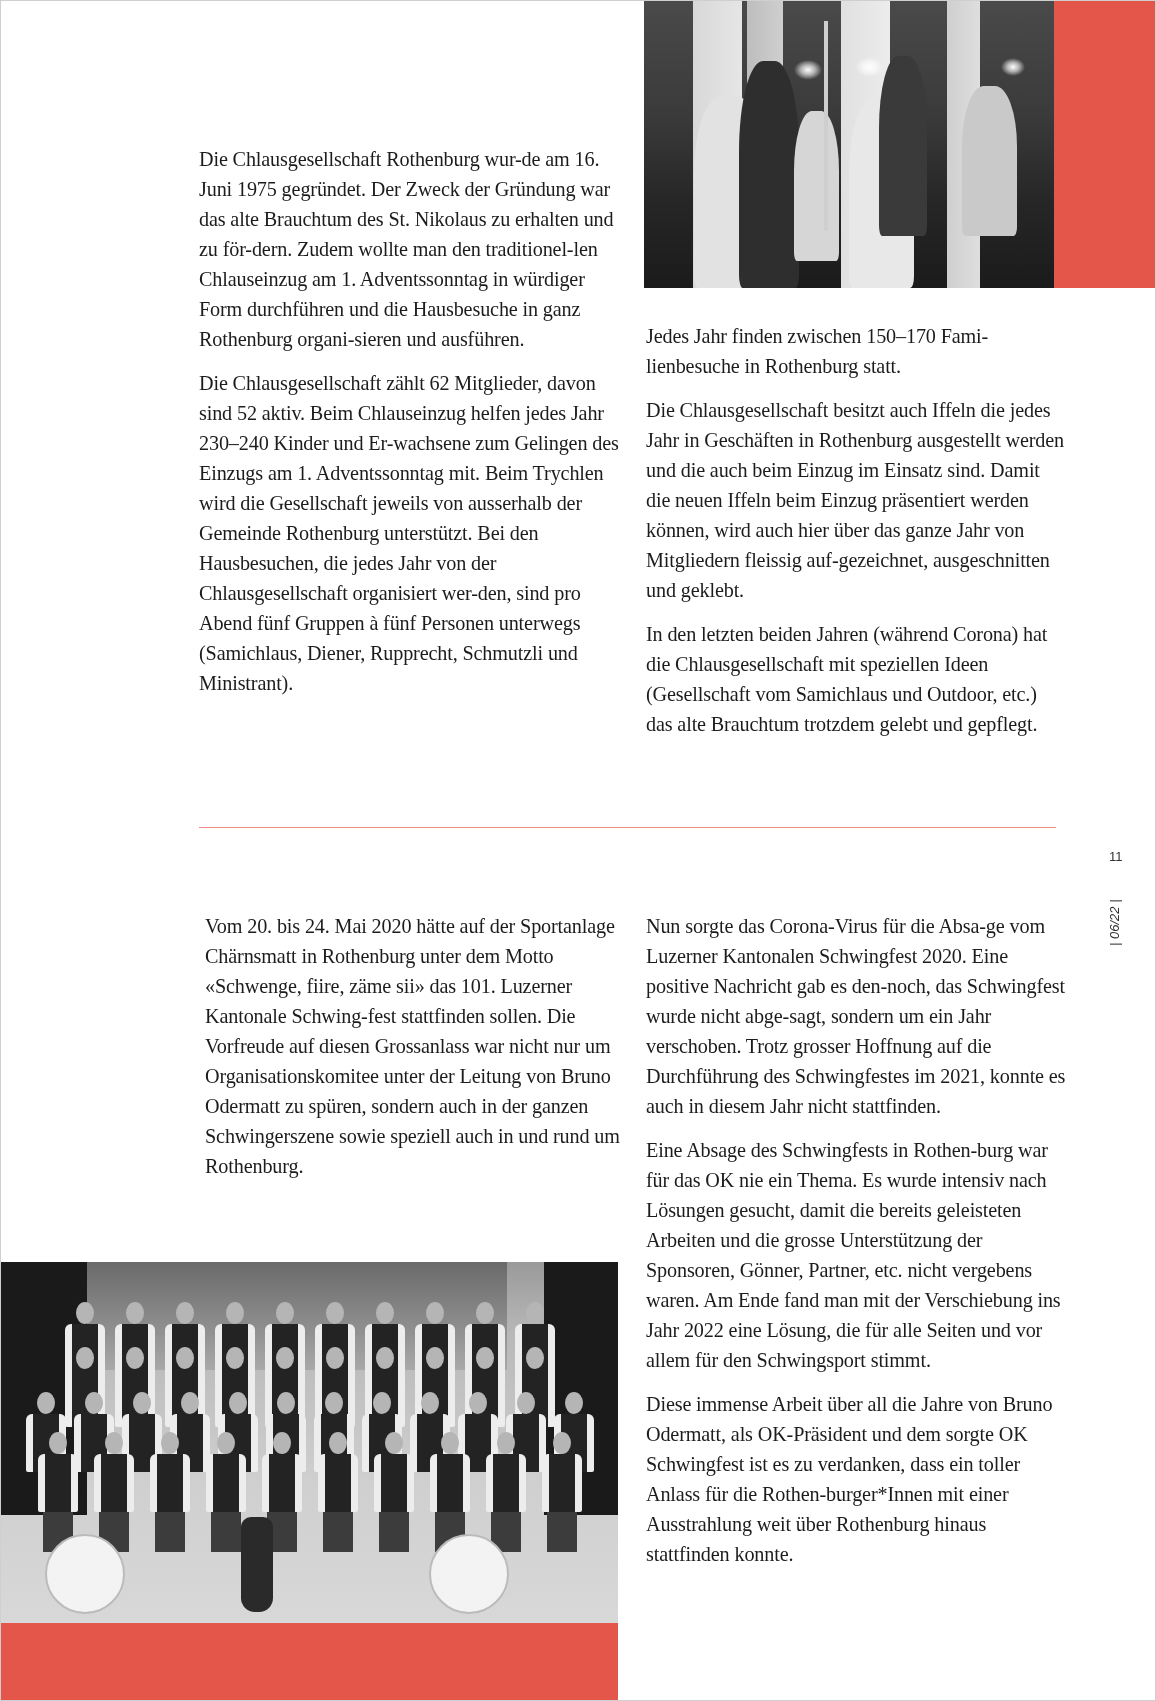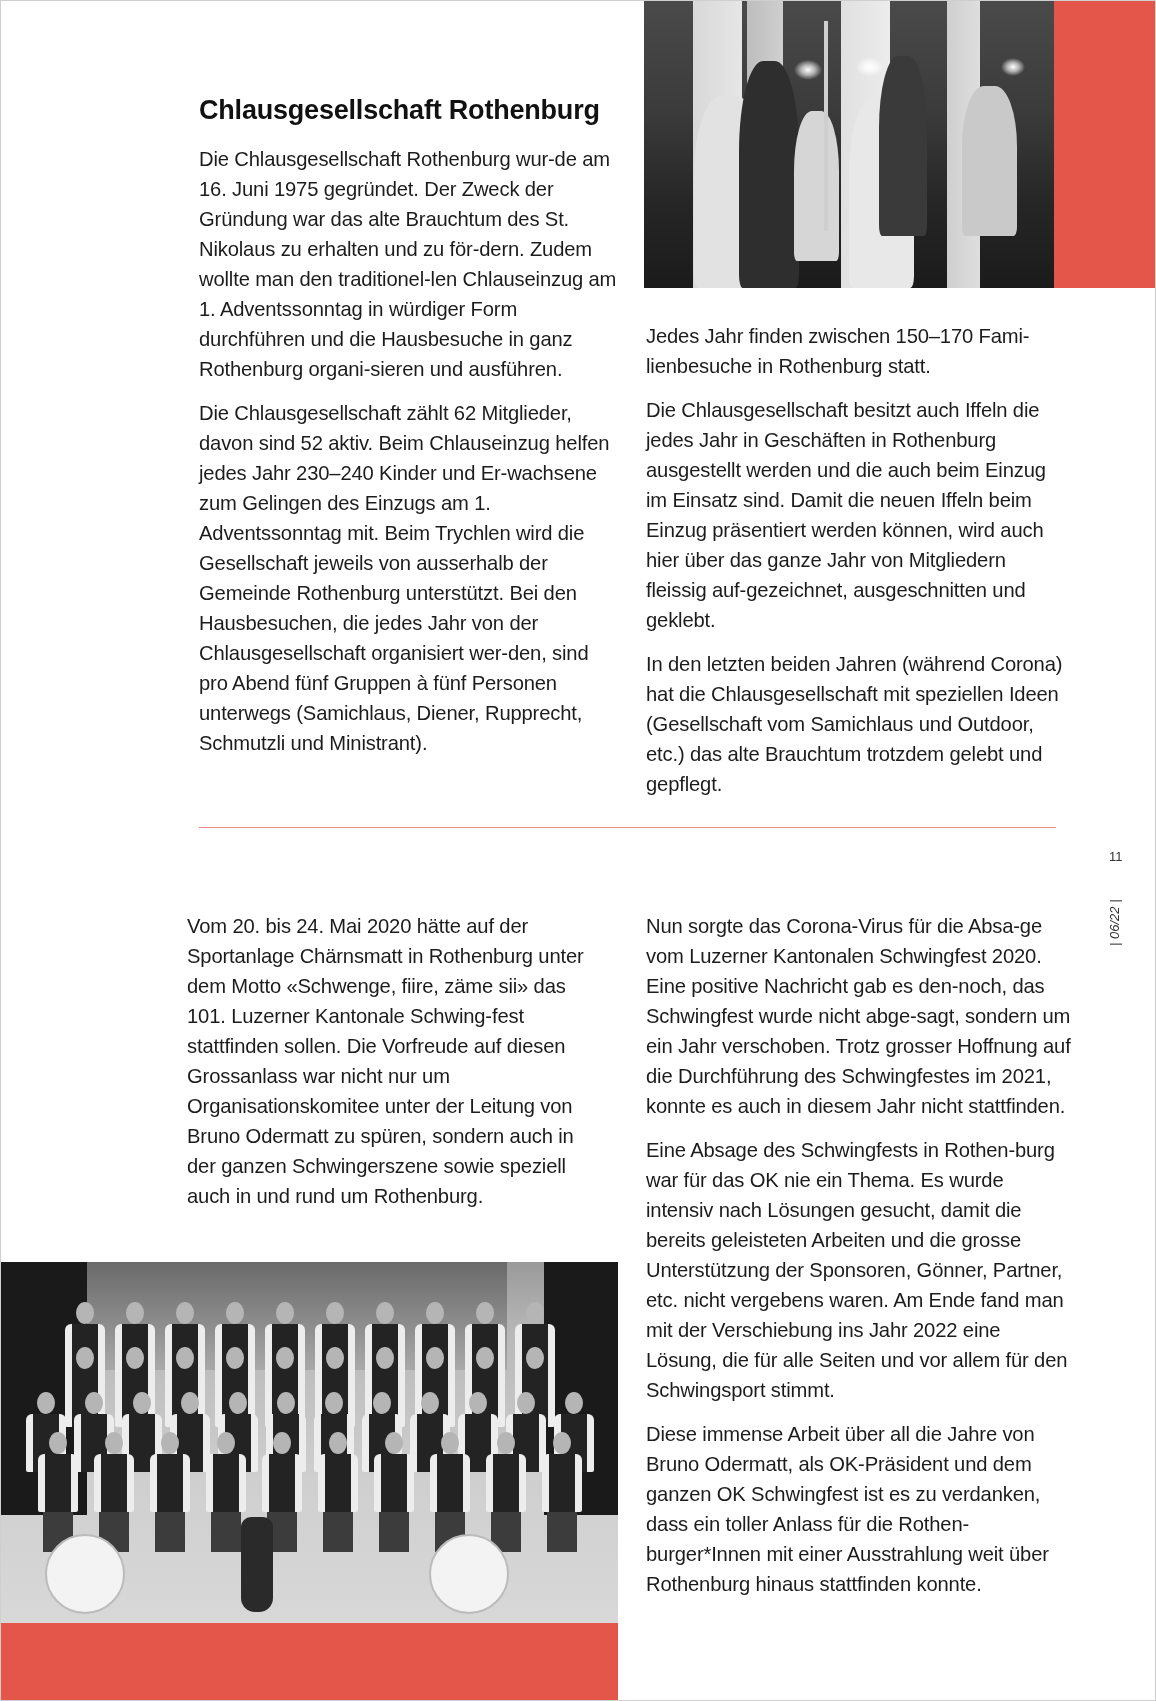--- a/index.html
+++ b/index.html
@@ -10,20 +10,21 @@
     font-family: "Liberation Sans", "DejaVu Sans", sans-serif; color: #1a1a1a;
   }
   .h {
     position: absolute; margin: 0; font-weight: bold; font-size: 27px;
     letter-spacing: -0.2px; color: #111;
   }
   .col { position: absolute; }
   .col p {
     margin: 0 0 14px 0; font-size: 20.2px; line-height: 30px; letter-spacing: -0.15px;
     color: #1c1c1c;
+    font-family: Liberation Serif, serif;
   }
   .photo { position: absolute; overflow: hidden; }
   .red { position: absolute; background: #e5564a; }
   .divider { position: absolute; height: 1px; background: #ec8e86; }
   .pagenum { position: absolute; font-size: 13px; color: #333; text-align: center; }
   .issue {
     position: absolute; font-size: 13px; color: #333; font-style: italic;
     transform: rotate(-90deg); transform-origin: left top; white-space: nowrap;
   }
   
@@ -67,47 +68,46 @@
     <div class="fig" style="left:50px; top:95px; width:70px; height:192px; background:#e2e2e2;"></div>
     <div class="fig" style="left:95px; top:60px; width:60px; height:227px; background:#2e2e2e;"></div>
     <div class="fig" style="left:150px; top:110px; width:45px; height:150px; background:#d6d6d6;"></div>
     <div class="fig" style="left:205px; top:95px; width:65px; height:192px; background:#e8e8e8;"></div>
     <div class="fig" style="left:235px; top:55px; width:48px; height:180px; background:#3a3a3a;"></div>
     <div class="fig" style="left:318px; top:85px; width:55px; height:150px; background:#c9c9c9;"></div>
     <div style="position:absolute; left:180px; top:20px; width:4px; height:210px; background:#cfcfcf;"></div>
   </div>
   <div class="red" style="left:1053px; top:0px; width:101px; height:287px;"></div>
 
-  <h2 class="h" style="left:198px; top:94px;">Chlausgesellschaft Rothenburg</h2>
 
   <div class="col" style="left:198px; top:143px; width:420px;">
     <p>Die Chlausgesellschaft Rothenburg wur-de am 16. Juni 1975 gegründet. Der Zweck der Gründung war das alte Brauchtum des St. Nikolaus zu erhalten und zu för-dern. Zudem wollte man den traditionel-len Chlauseinzug am 1. Adventssonntag in würdiger Form durchführen und die Hausbesuche in ganz Rothenburg organi-sieren und ausführen.</p>
     <p>Die Chlausgesellschaft zählt 62 Mitglieder, davon sind 52 aktiv. Beim Chlauseinzug helfen jedes Jahr 230–240 Kinder und Er-wachsene zum Gelingen des Einzugs am 1. Adventssonntag mit. Beim Trychlen wird die Gesellschaft jeweils von ausserhalb der Gemeinde Rothenburg unterstützt. Bei den Hausbesuchen, die jedes Jahr von der Chlausgesellschaft organisiert wer-den, sind pro Abend fünf Gruppen à fünf Personen unterwegs (Samichlaus, Diener, Rupprecht, Schmutzli und Ministrant).</p>
   </div>
 
   <div class="col" style="left:645px; top:320px; width:420px;">
     <p>Jedes Jahr finden zwischen 150–170 Fami-lienbesuche in Rothenburg statt.</p>
     <p>Die Chlausgesellschaft besitzt auch Iffeln die jedes Jahr in Geschäften in Rothenburg ausgestellt werden und die auch beim Einzug im Einsatz sind. Damit die neuen Iffeln beim Einzug präsentiert werden können, wird auch hier über das ganze Jahr von Mitgliedern fleissig auf-gezeichnet, ausgeschnitten und geklebt.</p>
     <p>In den letzten beiden Jahren (während Corona) hat die Chlausgesellschaft mit speziellen Ideen (Gesellschaft vom Samichlaus und Outdoor, etc.) das alte Brauchtum trotzdem gelebt und gepflegt.</p>
   </div>
 
   <div class="divider" style="left:198px; top:826px; width:857px;"></div>
 
   <div class="pagenum" style="left:1108px; top:848px;">11</div>
   <div class="issue" style="left:1106px; top:945px;">| 06/22 |</div>
 
 
-  <div class="col" style="left:186px; top:910px; width:420px;">
+  <div class="col" style="left:204px; top:910px; width:420px;">
     <p>Vom 20. bis 24. Mai 2020 hätte auf der Sportanlage Chärnsmatt in Rothenburg unter dem Motto «Schwenge, fiire, zäme sii» das 101. Luzerner Kantonale Schwing-fest stattfinden sollen. Die Vorfreude auf diesen Grossanlass war nicht nur um Organisationskomitee unter der Leitung von Bruno Odermatt zu spüren, sondern auch in der ganzen Schwingerszene sowie speziell auch in und rund um Rothenburg.</p>
   </div>
 
   <div class="col" style="left:645px; top:910px; width:425px;">
     <p>Nun sorgte das Corona-Virus für die Absa-ge vom Luzerner Kantonalen Schwingfest 2020. Eine positive Nachricht gab es den-noch, das Schwingfest wurde nicht abge-sagt, sondern um ein Jahr verschoben. Trotz grosser Hoffnung auf die Durchführung des Schwingfestes im 2021, konnte es auch in diesem Jahr nicht stattfinden.</p>
     <p>Eine Absage des Schwingfests in Rothen-burg war für das OK nie ein Thema. Es wurde intensiv nach Lösungen gesucht, damit die bereits geleisteten Arbeiten und die grosse Unterstützung der Sponsoren, Gönner, Partner, etc. nicht vergebens waren. Am Ende fand man mit der Verschiebung ins Jahr 2022 eine Lösung, die für alle Seiten und vor allem für den Schwingsport stimmt.</p>
-    <p>Diese immense Arbeit über all die Jahre von Bruno Odermatt, als OK-Präsident und dem ganzen OK Schwingfest ist es zu verdanken, dass ein toller Anlass für die Rothen-burger*Innen mit einer Ausstrahlung weit über Rothenburg hinaus stattfinden konnte.</p>
+    <p>Diese immense Arbeit über all die Jahre von Bruno Odermatt, als OK-Präsident und dem sorgte OK Schwingfest ist es zu verdanken, dass ein toller Anlass für die Rothen-burger*Innen mit einer Ausstrahlung weit über Rothenburg hinaus stattfinden konnte.</p>
   </div>
 
   <div class="photo group" style="left:0px; top:1261px; width:617px; height:361px;" title="Black-and-white group photo of the OK Schwingfest members in vests on stage steps, with Schwingfest Rothenburg logo signs">
     <div class="curtain-l"></div>
     <div class="curtain-r"></div>
     <div class="backdrop"></div>
     <div class="row" style="top:40px;">
       <div class="person">
           <div class="head"></div>
           <div class="body"></div>

